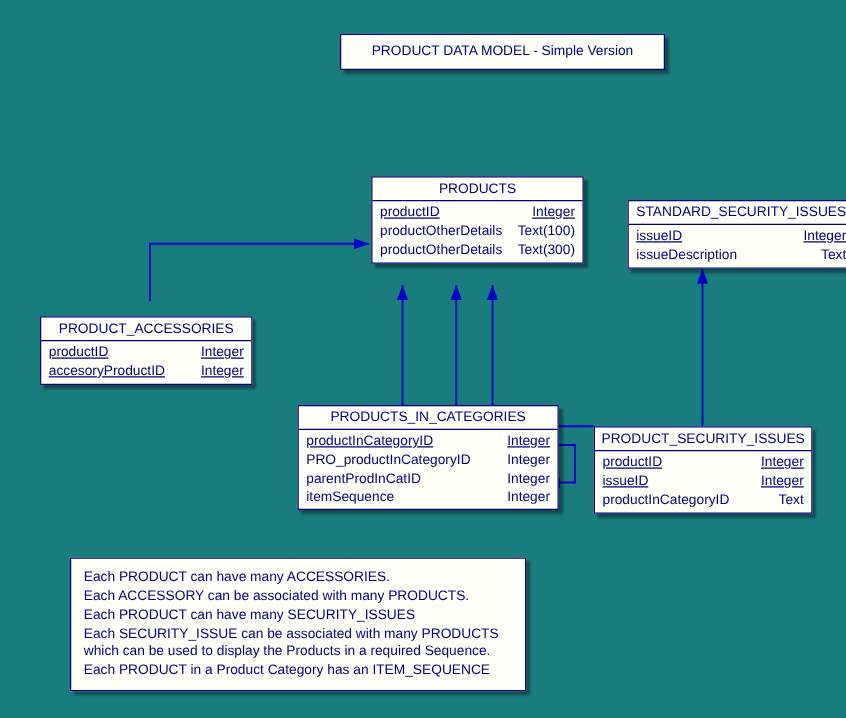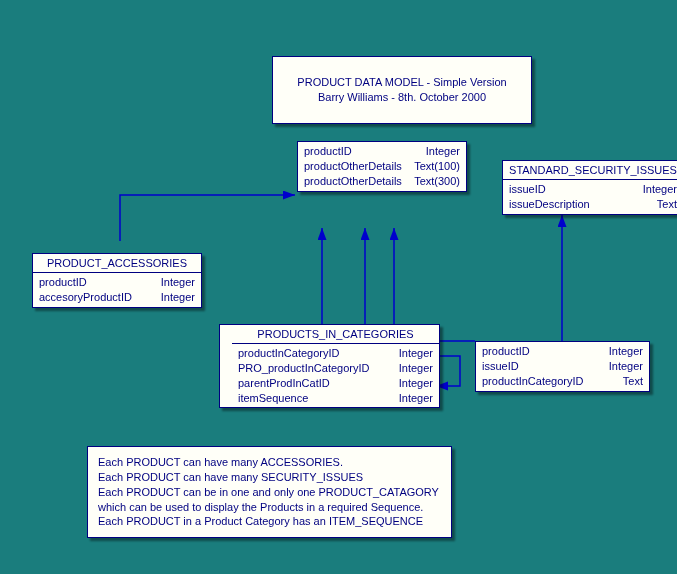--- a/index.html
+++ b/index.html
@@ -14,45 +14,44 @@
     overflow: hidden;
   }
   .box {
     position: absolute;
     background: #fffff8;
     border: 1px solid #000080;
     box-shadow: 3px 3px 2px rgba(0,0,0,0.4);
   }
   .title-box {
     text-align: center;
-    padding: 18px 14px;
+    padding: 6px 14px;
     color: #000080;
     line-height: 1.35;
-    margin-top: 29px;
   }
   .entity-title {
     text-align: center;
     padding: 3px 4px;
     font-weight: normal;
     color: #000080;
     border-bottom: 1px solid #000080;
     white-space: nowrap;
   }
   .entity-body {
     padding: 2px 6px;
   }
   .attr-row {
     display: flex;
     justify-content: space-between;
     gap: 10px;
     color: #000080;
     line-height: 1.35;
     white-space: nowrap;
   }
-  .underline { }
+  .underline { text-decoration: underline; }
   .notes-box {
     padding: 8px 10px;
     color: #000080;
     line-height: 1.35;
   }
   .notes-box div { white-space: nowrap; }
   svg.connectors {
     position: absolute;
     left: 0; top: 0;
     width: 677px; height: 574px;
@@ -77,24 +76,24 @@
 
   <path d="M 475 341 L 394 341 L 394 228" stroke="#0000cc" stroke-width="1.5" fill="none" marker-end="url(#arrow)"></path>
 
   <path d="M 562 341 L 562 215" stroke="#0000cc" stroke-width="1.5" fill="none" marker-end="url(#arrow)"></path>
 
   <path d="M 436 356 L 460 356 L 460 386 L 436 386" stroke="#0000cc" stroke-width="1.5" fill="none" marker-end="url(#arrow)"></path>
 </svg>
 
 <div class="box title-box" style="left:272px; top:27px; width:230px;">
   <div>PRODUCT DATA MODEL - Simple Version</div>
-  <div>Barry Williams - 8th. October 2000</div>
 </div>
 
 <div class="box" style="left:297px; top:141px; width:168px;">
+  <div class="entity-title">PRODUCTS</div>
   <div class="entity-body">
     <div class="attr-row">
         <span class="underline">productID</span>
         <span class="underline">Integer</span>
       </div>
     <div class="attr-row">
         <span>productOtherDetails</span>
         <span>Text(100)</span>
       </div>
     <div class="attr-row">
@@ -125,21 +124,21 @@
         <span class="underline">productID</span>
         <span class="underline">Integer</span>
       </div>
     <div class="attr-row">
         <span class="underline">accesoryProductID</span>
         <span class="underline">Integer</span>
       </div>
   </div>
 </div>
 
-<div class="box" style="left:219px; top:324px; width:207px;padding-left:12px;">
+<div class="box" style="left:238px; top:324px; width:207px;">
   <div class="entity-title">PRODUCTS_IN_CATEGORIES</div>
   <div class="entity-body">
     <div class="attr-row">
         <span class="underline">productInCategoryID</span>
         <span class="underline">Integer</span>
       </div>
     <div class="attr-row">
         <span>PRO_productInCategoryID</span>
         <span>Integer</span>
       </div>
@@ -148,35 +147,37 @@
         <span>Integer</span>
       </div>
     <div class="attr-row">
         <span>itemSequence</span>
         <span>Integer</span>
       </div>
   </div>
 </div>
 
 <div class="box" style="left:475px; top:341px; width:173px;">
+  <div class="entity-title">PRODUCT_SECURITY_ISSUES</div>
   <div class="entity-body">
     <div class="attr-row">
         <span class="underline">productID</span>
         <span class="underline">Integer</span>
       </div>
     <div class="attr-row">
         <span class="underline">issueID</span>
         <span class="underline">Integer</span>
       </div>
     <div class="attr-row">
         <span>productInCategoryID</span>
         <span>Text</span>
       </div>
   </div>
 </div>
 
-<div class="box notes-box" style="left:56px; top:446px; width:343px;margin-left:31px;">
+<div class="box notes-box" style="left:56px; top:446px; width:343px;">
   <div>Each PRODUCT can have many ACCESSORIES.</div>
+  <div>Each ACCESSORY can be associated with many PRODUCTS.</div>
   <div>Each PRODUCT can have many SECURITY_ISSUES</div>
-  <div>Each PRODUCT can be in one and only one PRODUCT_CATAGORY</div>
+  <div>Each SECURITY_ISSUE can be associated with many PRODUCTS</div>
   <div>which can be used to display the Products in a required Sequence.</div>
   <div>Each PRODUCT in a Product Category has an ITEM_SEQUENCE</div>
 </div>
 
 </body></html>

